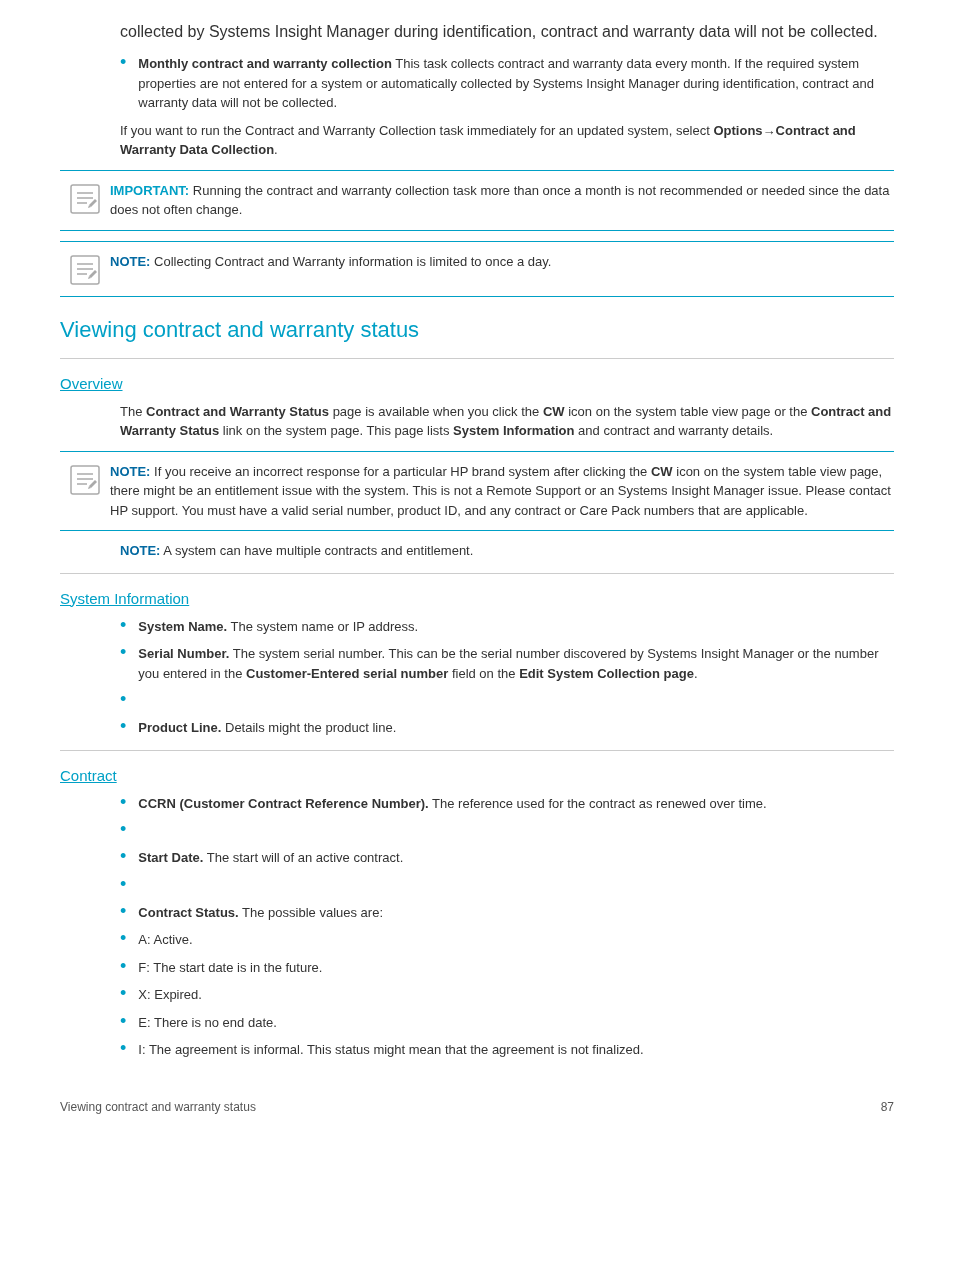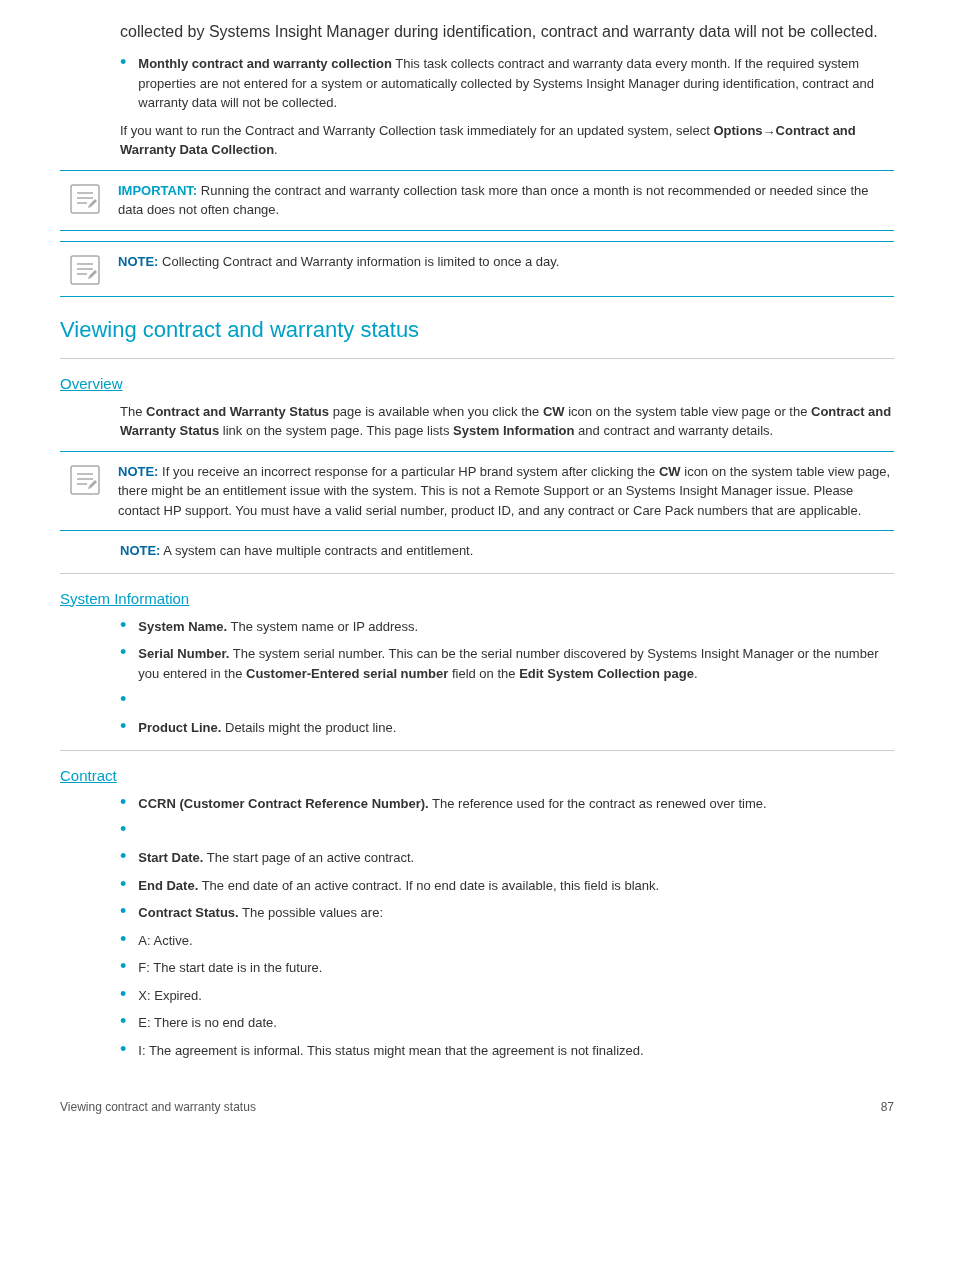--- a/index.html
+++ b/index.html
@@ -61,21 +61,20 @@
       margin: 12px 0;
     }
 
     .note-box {
       display: flex;
       border-top: 1px solid #00a0c6;
       border-bottom: 1px solid #00a0c6;
       padding: 10px 0;
       margin: 10px 0;
       align-items: flex-start;
-      gap: 8px;
     }
 
     .note-icon {
       width: 50px;
       flex-shrink: 0;
       display: flex;
       align-items: flex-start;
       justify-content: center;
       padding-top: 2px;
     }
@@ -247,29 +246,26 @@
   </span>
 </div>
 
 <div class="bullet-item">
   <span class="bullet-dot">•</span>
 </div>
 
 <div class="bullet-item">
   <span class="bullet-dot">•</span>
   <span class="bullet-content">
-    <span class="bold">Start Date.</span><span>   The start page of an active contract.</span>
-  </span>
-</div>
-
-<div class="bullet-item">
-  <span class="bullet-dot">•</span>
-  <span class="bullet-content">
-    <span class="bold">End Date.</span><span>   The end date of an active contract. If no end date is available, this field is blank.</span>
-  </span>
+    <span class="bold">Start Date.</span><span>   The start will of an active contract.</span>
+  </span>
+</div>
+
+<div class="bullet-item">
+  <span class="bullet-dot">•</span>
 </div>
 
 <div class="bullet-item">
   <span class="bullet-dot">•</span>
   <span class="bullet-content">
     <span class="bold">Contract Status.</span><span>   The possible values are:</span>
   </span>
 </div>
 
 <div class="nested-bullet">

